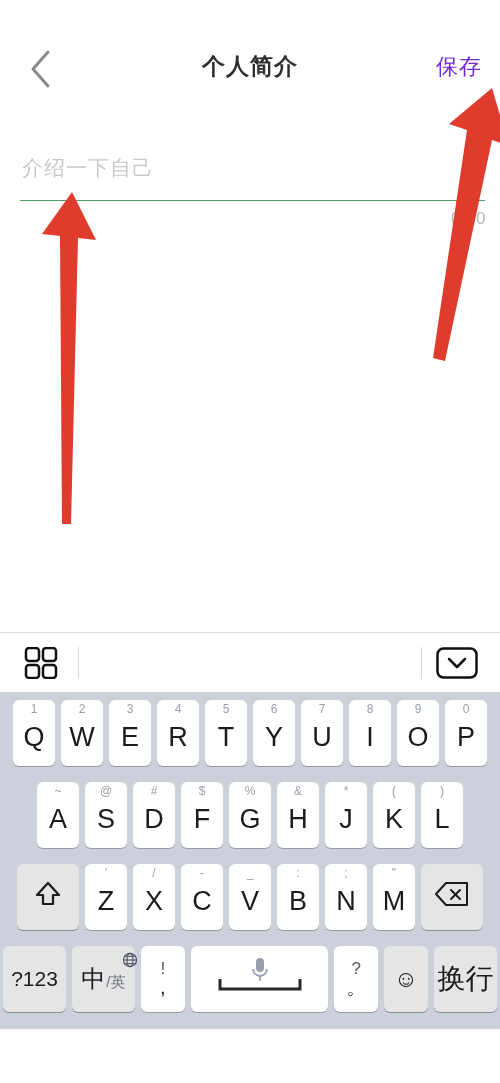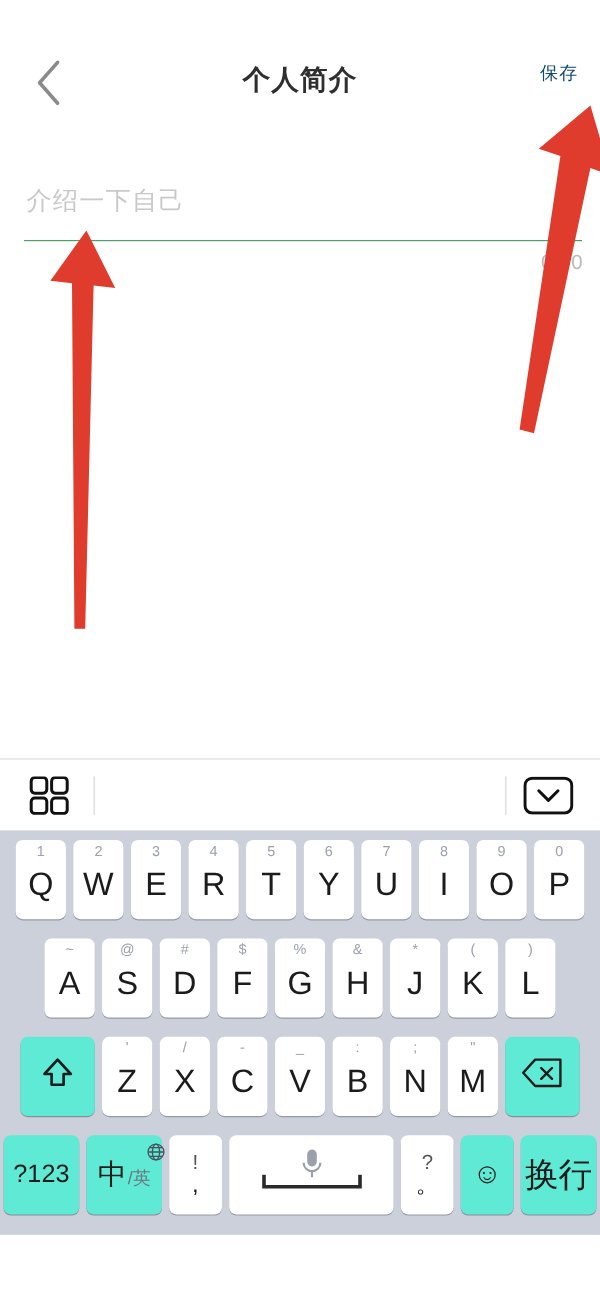--- a/index.html
+++ b/index.html
@@ -53,22 +53,22 @@
     text-align: center;
     font-size: 23px;
     font-weight: bold;
     color: #2f2f2f;
     letter-spacing: 1px;
   }
   #save-button {
     position: absolute;
     right: 18px;
     top: 52px;
-    font-size: 15px;
-    color: #0c4a6e;
+    font-size: 22px;
+    color: #6d28d9;
     letter-spacing: 1px;
     cursor: pointer;
   }
 
   
   #bio-section {
     position: absolute;
     left: 0;
     top: 110px;
     width: 500px;
@@ -199,21 +199,21 @@
     line-height: 12px;
   }
   .key .main {
     margin-top: 9px;
     line-height: 1;
   }
   .row1 .key { width: 42px; }
   .row2 .key { width: 42px; }
   .row3 .key { width: 42px; }
   .key.fn {
-    background: #5eead4;
+    background: #e5e5e5;
     box-shadow: 0 1px 0 rgba(110,116,130,0.7);
     text-align: center;
   }
   .key.shift-key, .key.backspace-key { width: 62px; }
   .row4 { margin-bottom: 6px; }
   .key.num-key   { width: 66px; font-size: 21px; }
   .key.lang-key  { width: 66px; font-size: 23px; }
   .key.punct-key { width: 46px; }
   .key.space-key { width: 144px; }
   .key.emoji-key { width: 46px; font-size: 24px; }

